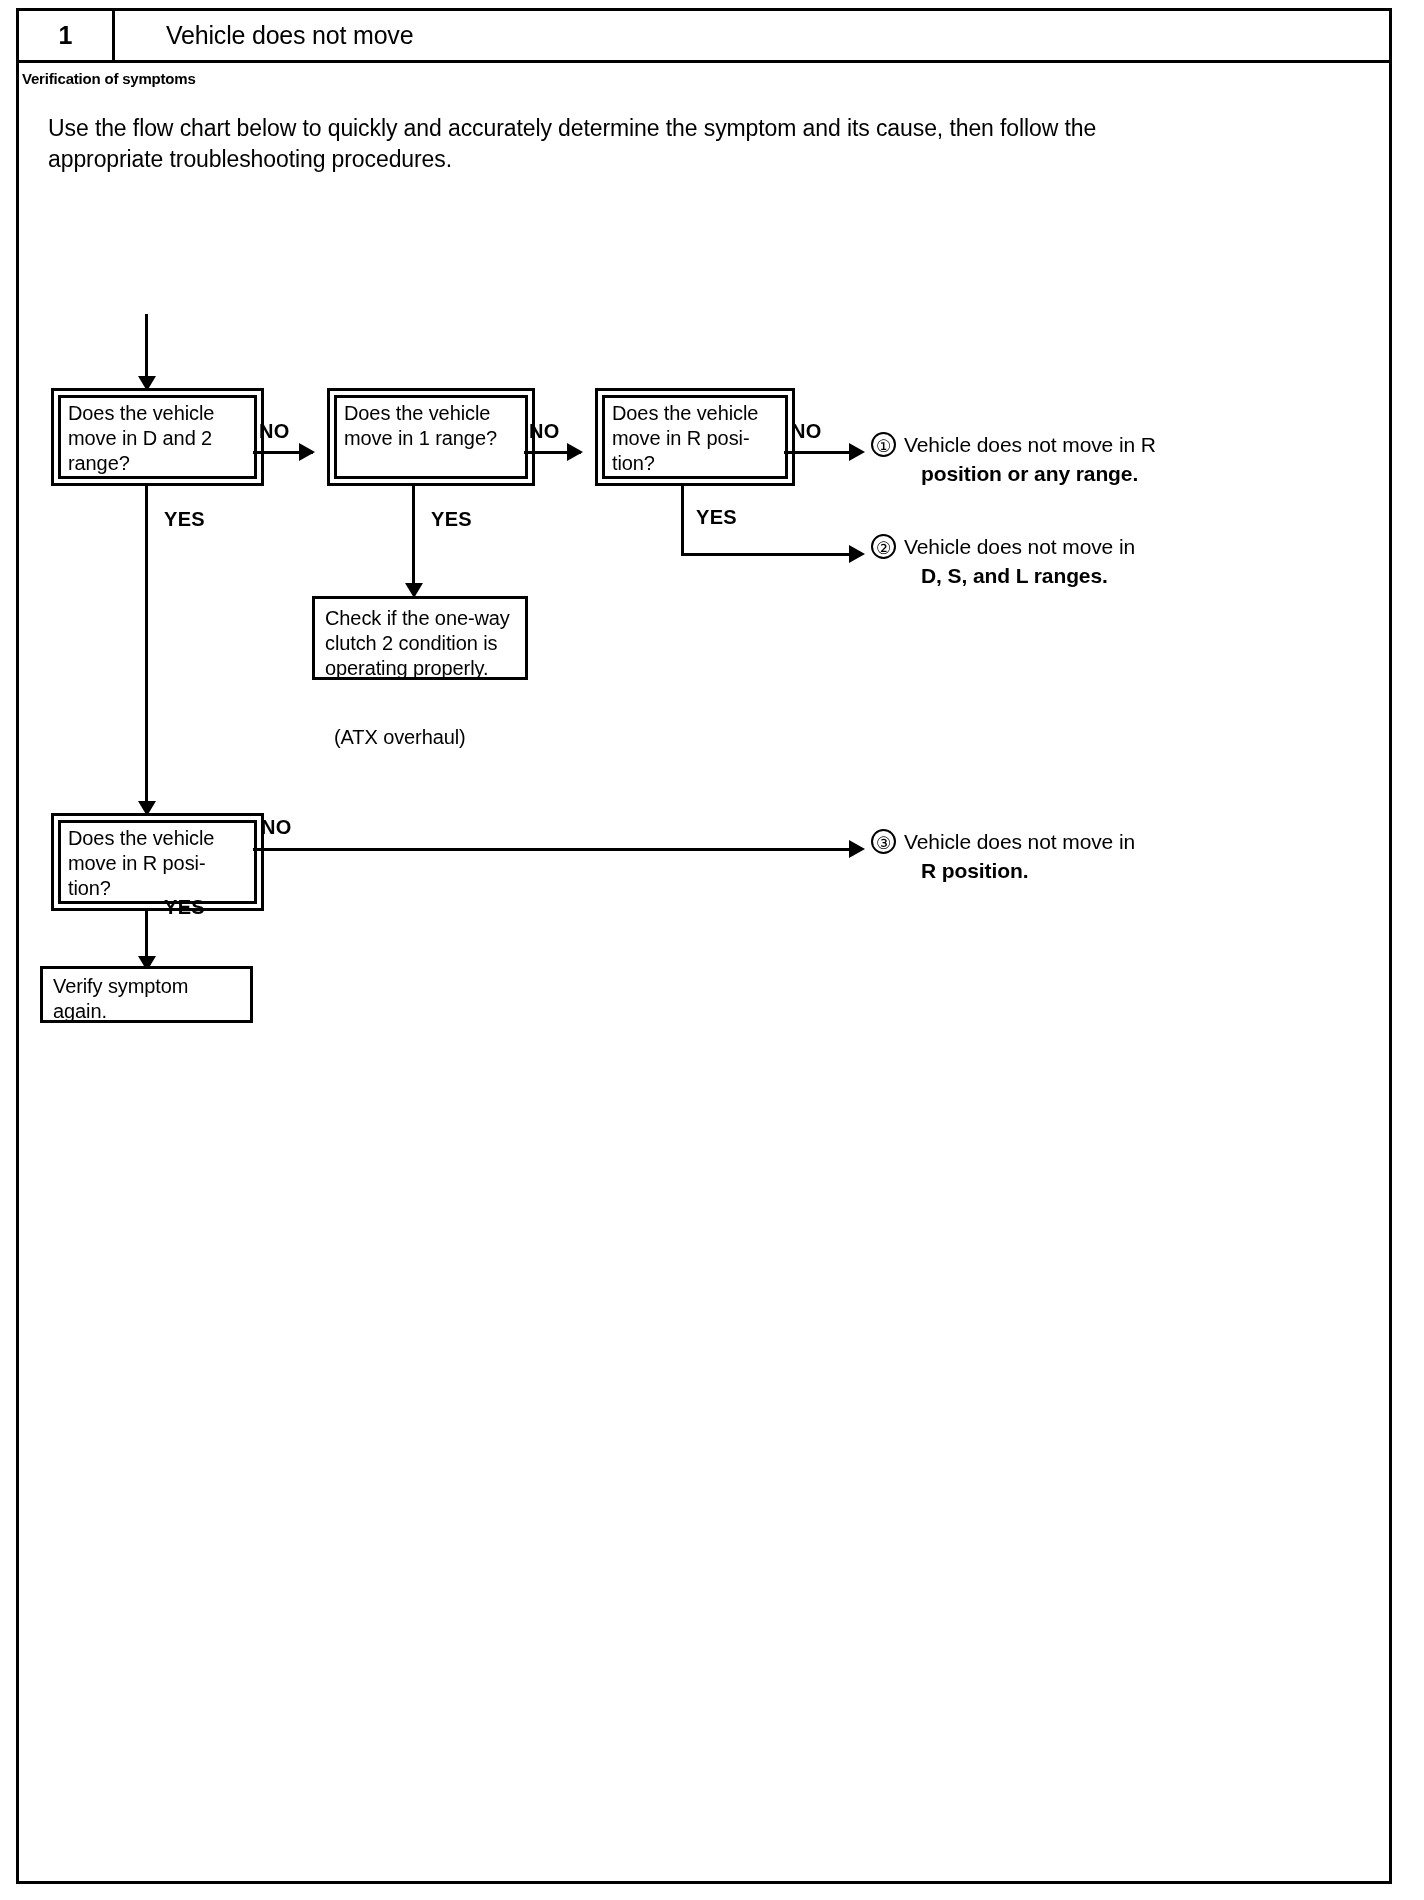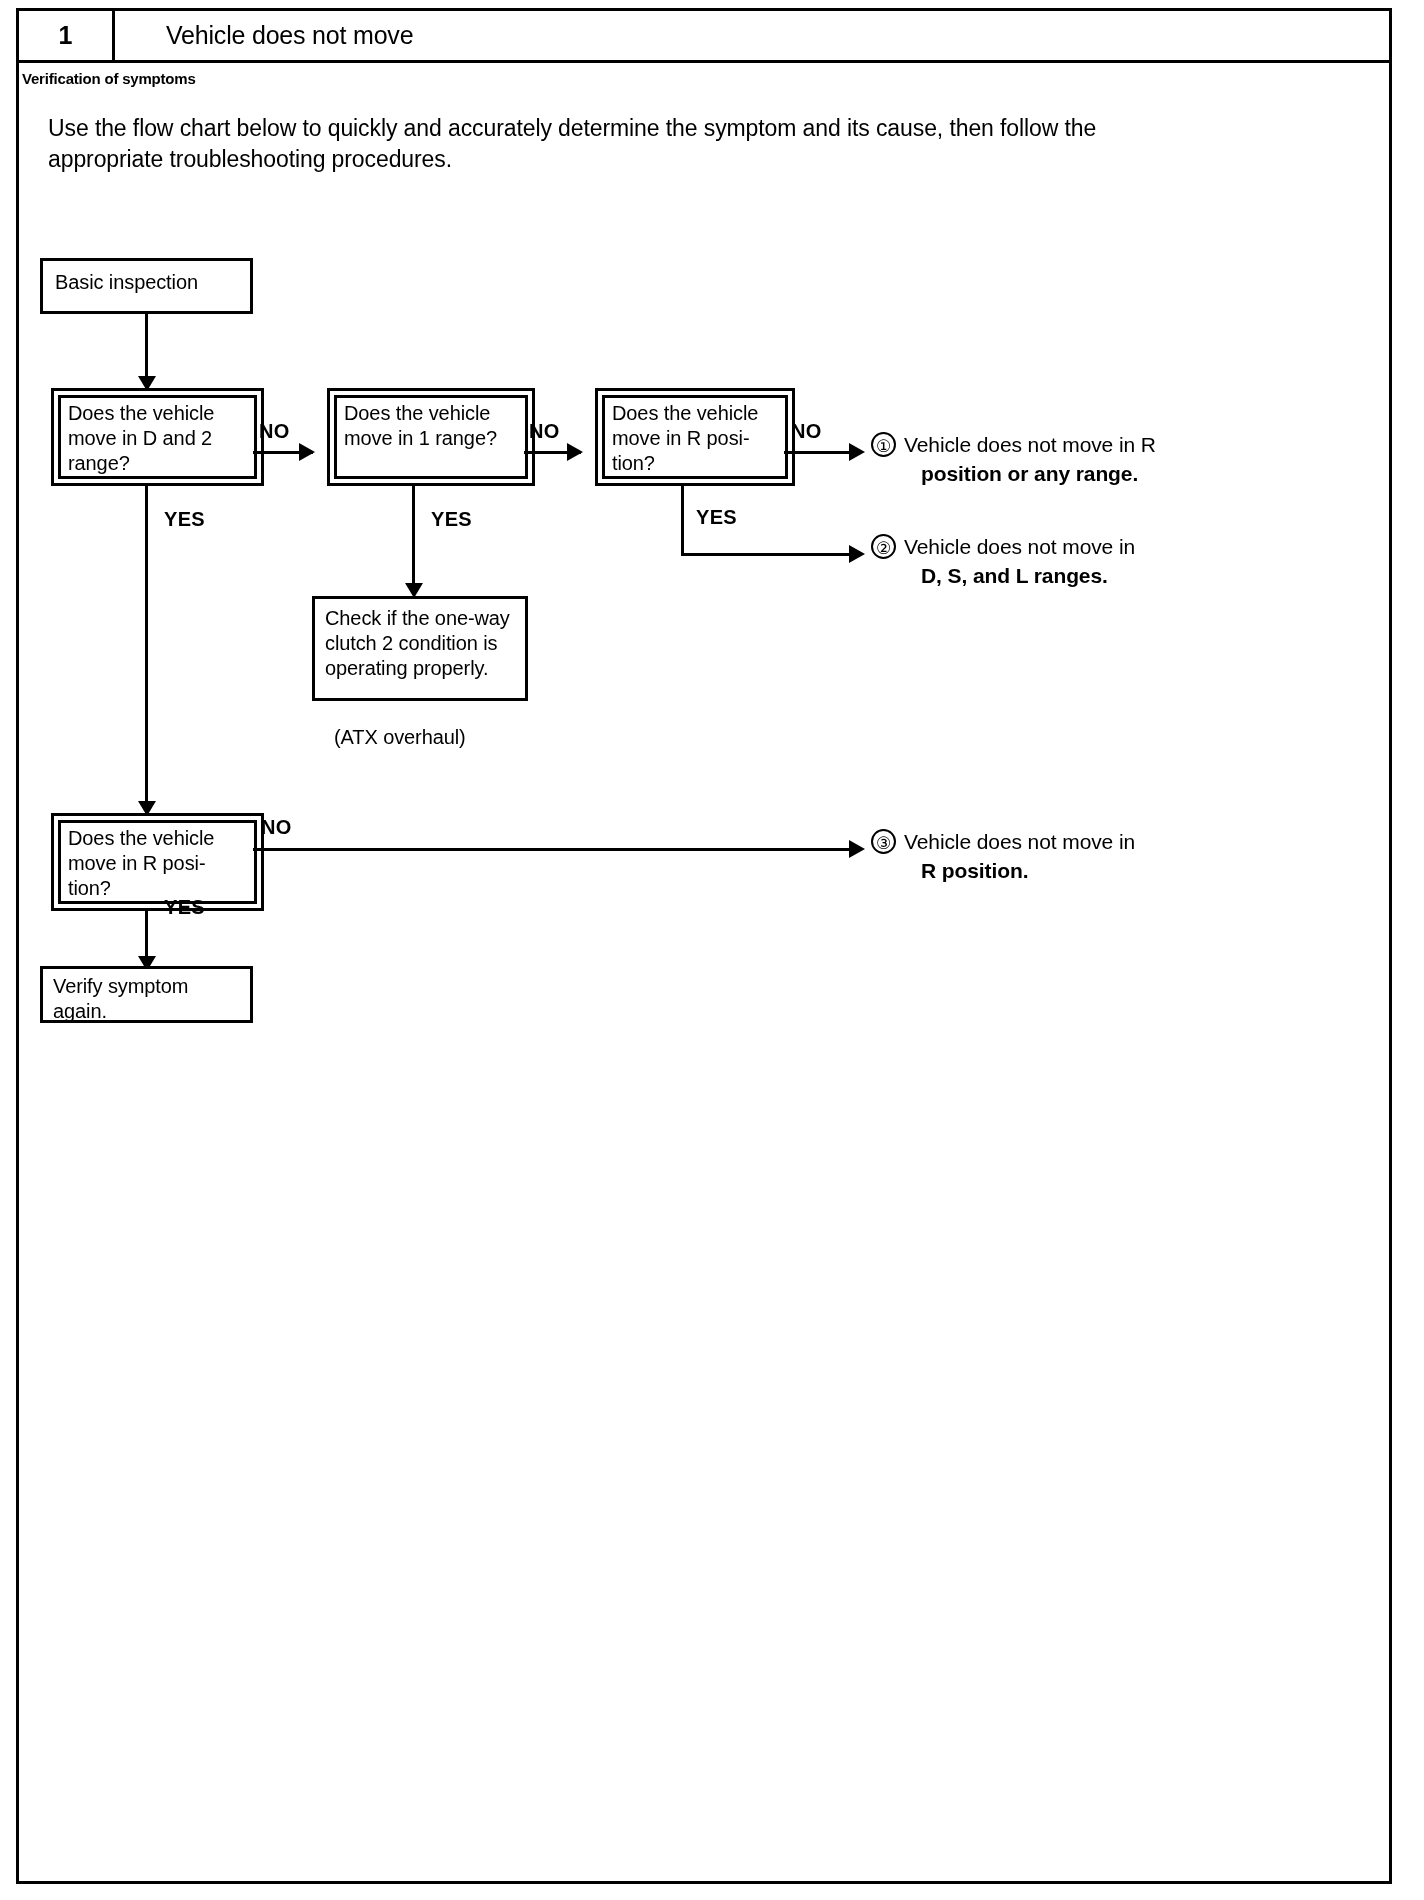--- a/index.html
+++ b/index.html
@@ -108,25 +108,20 @@
   <div class="titlebar">
     <div class="title-num">1</div>
     <div class="title-text">Vehicle does not move</div>
   </div>
 
   <div class="section-head">Verification of symptoms</div>
   <div class="intro">Use the flow chart below to quickly and accurately determine the symptom and its cause, then follow the appropriate troubleshooting procedures.</div>
 
   <div class="chart">
 
-    <div class="node proc" style="left:24px;top:250px;width:213px;height:56px;">
-      <div class="inner">
-        <span>Basic inspection</span>
-      </div>
-    </div>
 
     <div class="ln vln" style="left:129px;top:306px;height:65px;"></div>
     <div class="arrow-d" style="left:122px;top:368px;"></div>
 
     <div class="node decision" style="left:24px;top:380px;width:213px;height:98px;">
       <div class="dbl"></div>
       <div class="inner">
         <span>Does the vehicle</span><br>
         <span>move in D and 2</span><br>
         <span>range?</span>
@@ -164,21 +159,21 @@
 
     <div class="ln vln" style="left:665px;top:478px;height:70px;"></div>
     <div class="ln hln" style="left:665px;top:545px;width:180px;"></div>
     <div class="arrow-r" style="left:833px;top:537px;"></div>
     <div class="edge-label" style="left:680px;top:498px;">YES</div>
 
     <div class="ln vln" style="left:396px;top:478px;height:100px;"></div>
     <div class="arrow-d" style="left:389px;top:575px;"></div>
     <div class="edge-label" style="left:415px;top:500px;">YES</div>
 
-    <div class="node proc" style="left:296px;top:588px;width:216px;height:105px;">
+    <div class="node proc" style="left:296px;top:588px;width:216px;height:84px;">
       <div class="inner" style="padding:7px 4px 4px 10px;">
         <span>Check if the one-way</span><br>
         <span>clutch 2 condition is</span><br>
         <span>operating properly.</span><br>
         <span style="margin-left:9px;display:inline-block;margin-top:44px;">(ATX overhaul)</span>
       </div>
     </div>
 
     <div class="ln vln" style="left:129px;top:478px;height:320px;"></div>
     <div class="arrow-d" style="left:122px;top:793px;"></div>

